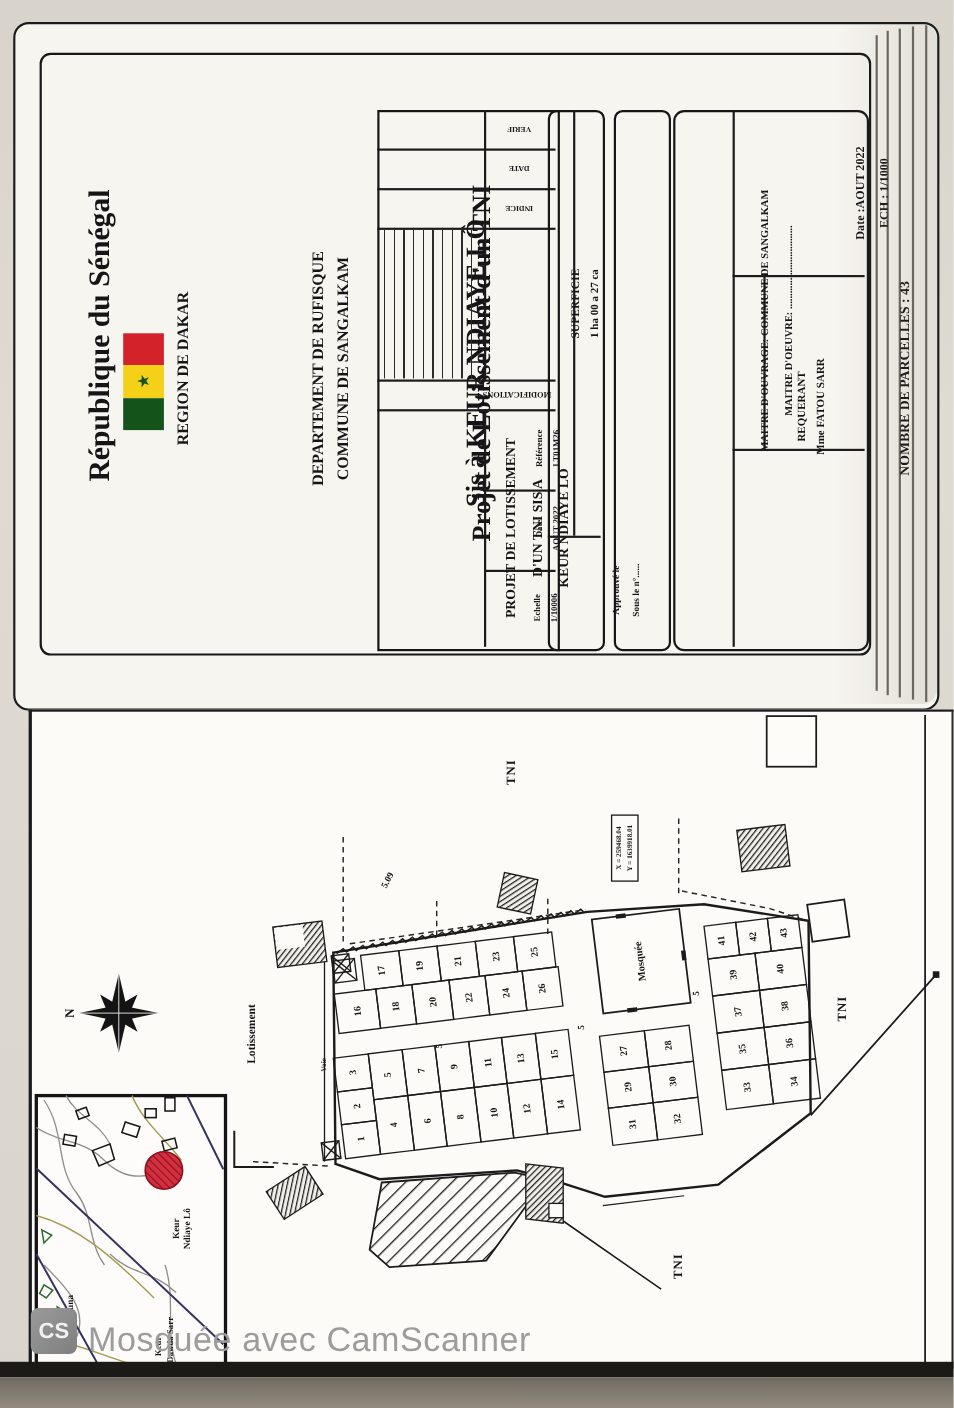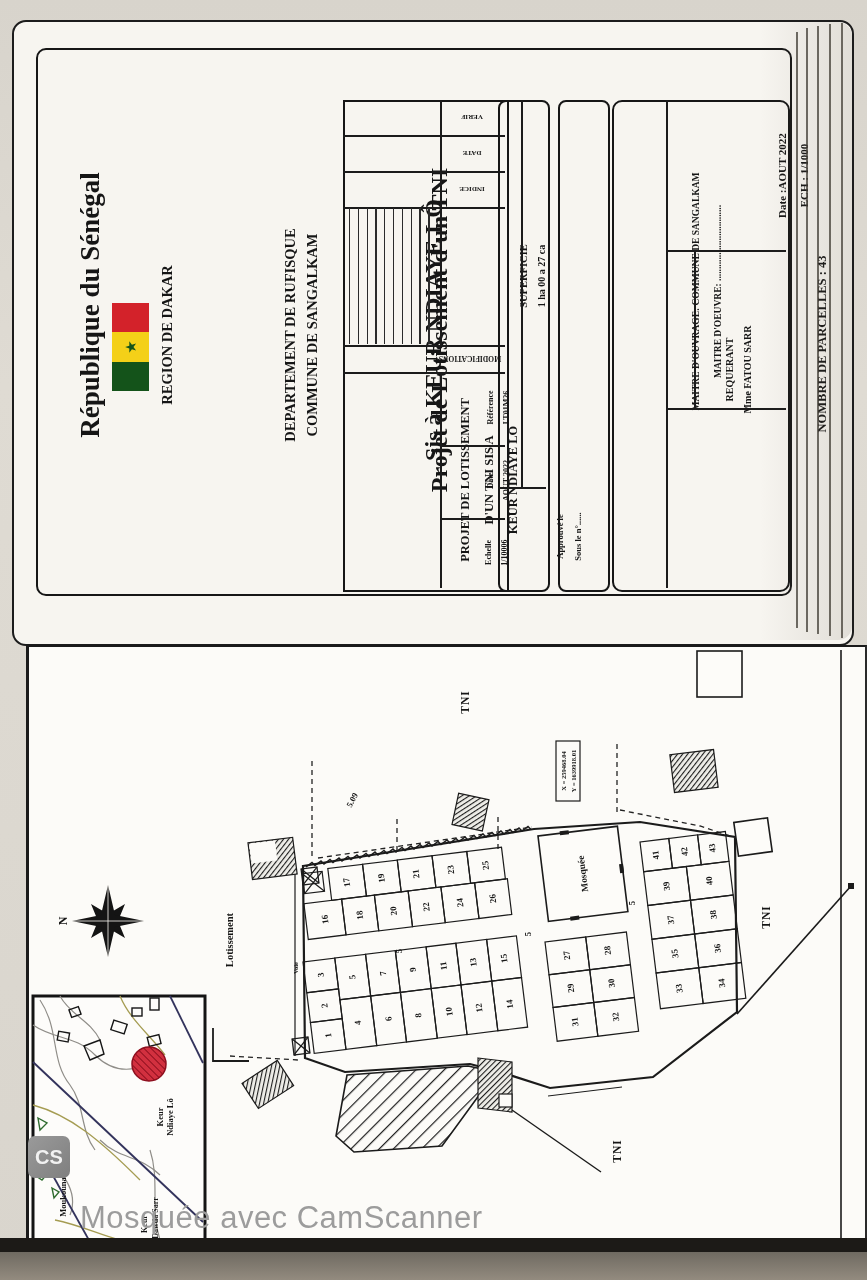--- a/index.html
+++ b/index.html
@@ -22,21 +22,21 @@
     border:2.5px solid #1c1c1c;border-radius:14px;background:#f7f5f0;}
   .sheet-top-inner{position:absolute;left:36px;top:48px;width:752px;height:544px;
     border:2.5px solid #161616;border-radius:10px;}
   .sheet-map{position:absolute;left:26px;top:645px;width:836px;height:597px;
     background:#fcfbf8;border-top:2.5px solid #1a1a1a;border-left:3px solid #1a1a1a;
     border-right:2px solid #2a2a2a;}
   .fold{position:absolute;width:1.5px;background:rgba(60,56,50,.75);}
   .thinrows{position:absolute;left:349px;top:208px;width:88px;height:136px;
     background:repeating-linear-gradient(90deg,#2b2b2b 0 1.3px,transparent 1.3px 8.8px);}
   .flagstripe{width:100%;height:33.33%;}
-  .cs-logo{position:absolute;left:28px;top:1136px;width:42px;height:42px;border-radius:7px;
+  .cs-logo{position:absolute;left:28px;top:1189px;width:42px;height:42px;border-radius:7px;
     background:linear-gradient(135deg,#9a9a9a,#7f7f7f);display:flex;align-items:center;justify-content:center;
     color:#f2f2f2;font-family:"Liberation Sans",sans-serif;font-weight:bold;font-size:20px;}
   .wm-text{position:absolute;left:80px;top:1200px;font-family:"Liberation Sans",sans-serif;
     font-size:31px;color:#9c9c9c;font-weight:normal;letter-spacing:.5px;}
   .shade-right{position:absolute;left:760px;top:22px;width:92px;height:618px;
     background:linear-gradient(to right,rgba(110,100,85,0),rgba(110,100,85,.16));border-radius:0 14px 14px 0;}
   .botbar{position:absolute;left:0;top:1238px;width:867px;height:14px;background:#1c1a17;}
   .botstrip{position:absolute;left:0;top:1252px;width:867px;height:28px;
     background:linear-gradient(180deg,#6f6a61,#938b7f);}
 </style>

